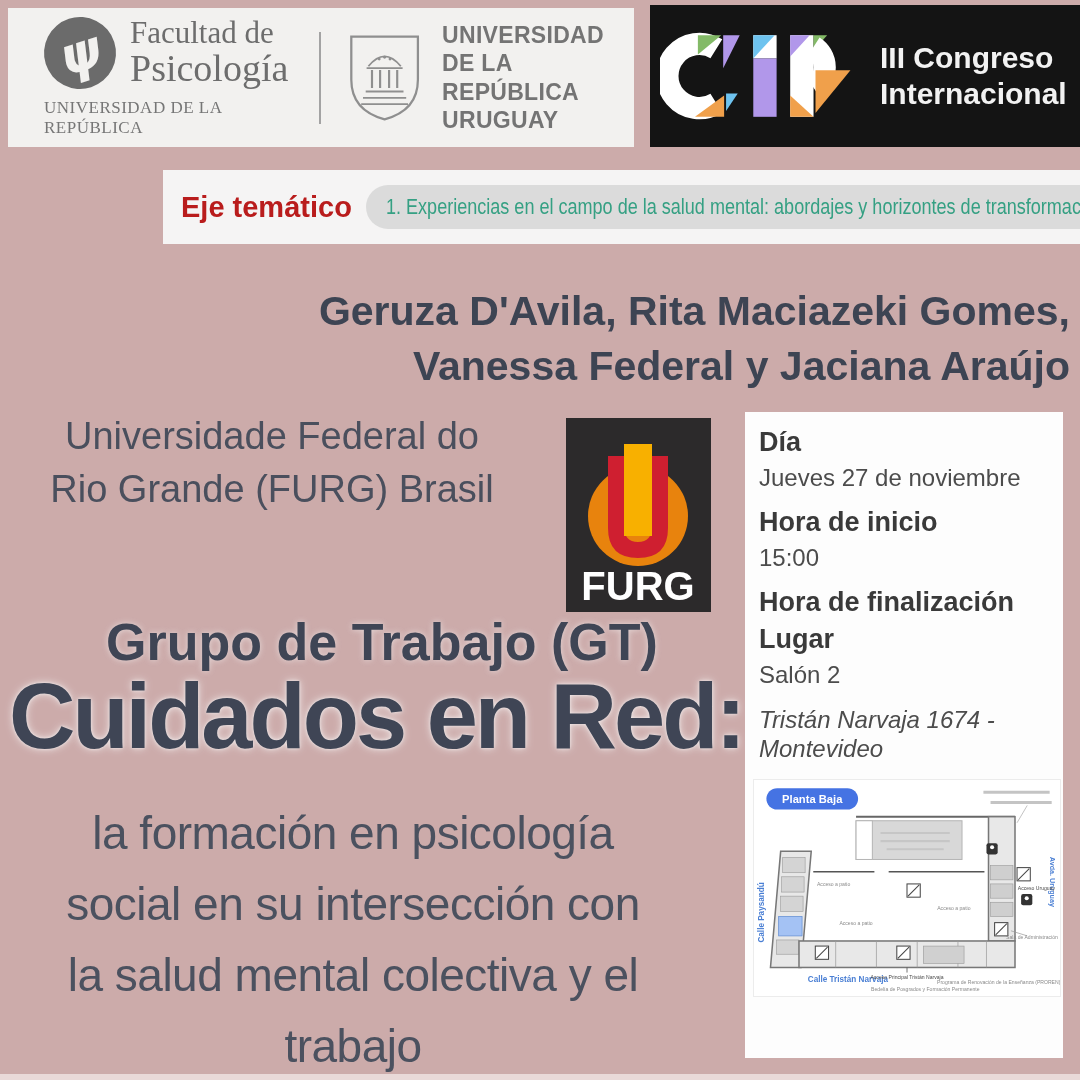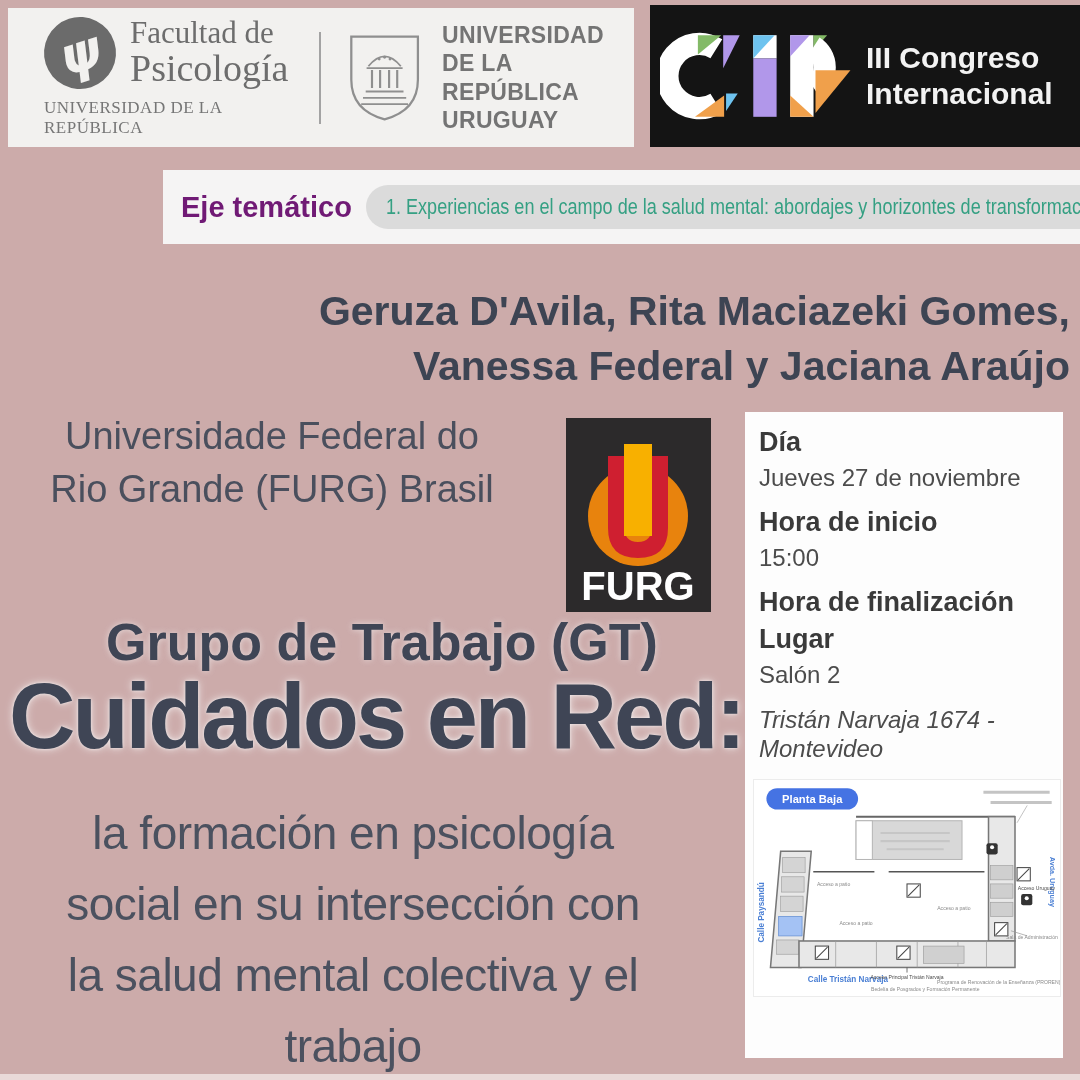--- a/index.html
+++ b/index.html
@@ -19,26 +19,26 @@
   .psych-name .l2{font-size:38px;}
   .psych-sub{font-family:"Liberation Serif",serif;font-size:17px;color:#767676;
              letter-spacing:.5px;margin-top:9px;}
   .hdr-divider{width:2px;height:92px;background:#a3a3a3;margin:0 24px 0 22px;}
   .udelar-text{margin-left:18px;font-size:23px;font-weight:700;color:#747474;line-height:1.22;
                letter-spacing:.3px;}
 
   .hdr-right{position:absolute;left:650px;top:5px;width:430px;height:142px;background:#141414;
              display:flex;align-items:center;}
   .cip-svg{width:206px;height:102px;margin-left:10px;flex:none;}
-  .cip-text{color:#f2f2f2;font-weight:700;font-size:30px;line-height:1.2;}
+  .cip-text{color:#f2f2f2;font-weight:700;font-size:30px;line-height:1.2;margin-left:14px;}
 
   
   .eje-bar{position:absolute;left:163px;top:170px;width:917px;height:74px;background:#f5f4f4;
            display:flex;align-items:center;}
-  .eje-label{font-size:29px;font-weight:700;color:#701a75;margin-left:18px;white-space:nowrap;}
+  .eje-label{font-size:29px;font-weight:700;color:#b91c1c;margin-left:18px;white-space:nowrap;}
   .eje-pill{margin-left:14px;background:#dbdbdb;border-radius:24px;height:44px;
             display:flex;align-items:center;padding:0 20px;white-space:nowrap;}
   .eje-pill span{font-size:22px;color:#35a083;transform:scaleX(.82);transform-origin:left center;
                  display:inline-block;}
 
   
   .authors{position:absolute;right:10px;top:284px;text-align:right;font-weight:700;font-size:41px;
            color:#3d4453;line-height:55px;}
   .affil{position:absolute;left:14px;top:410px;width:516px;text-align:center;font-size:38px;
          color:#4a4f5d;line-height:53px;}

